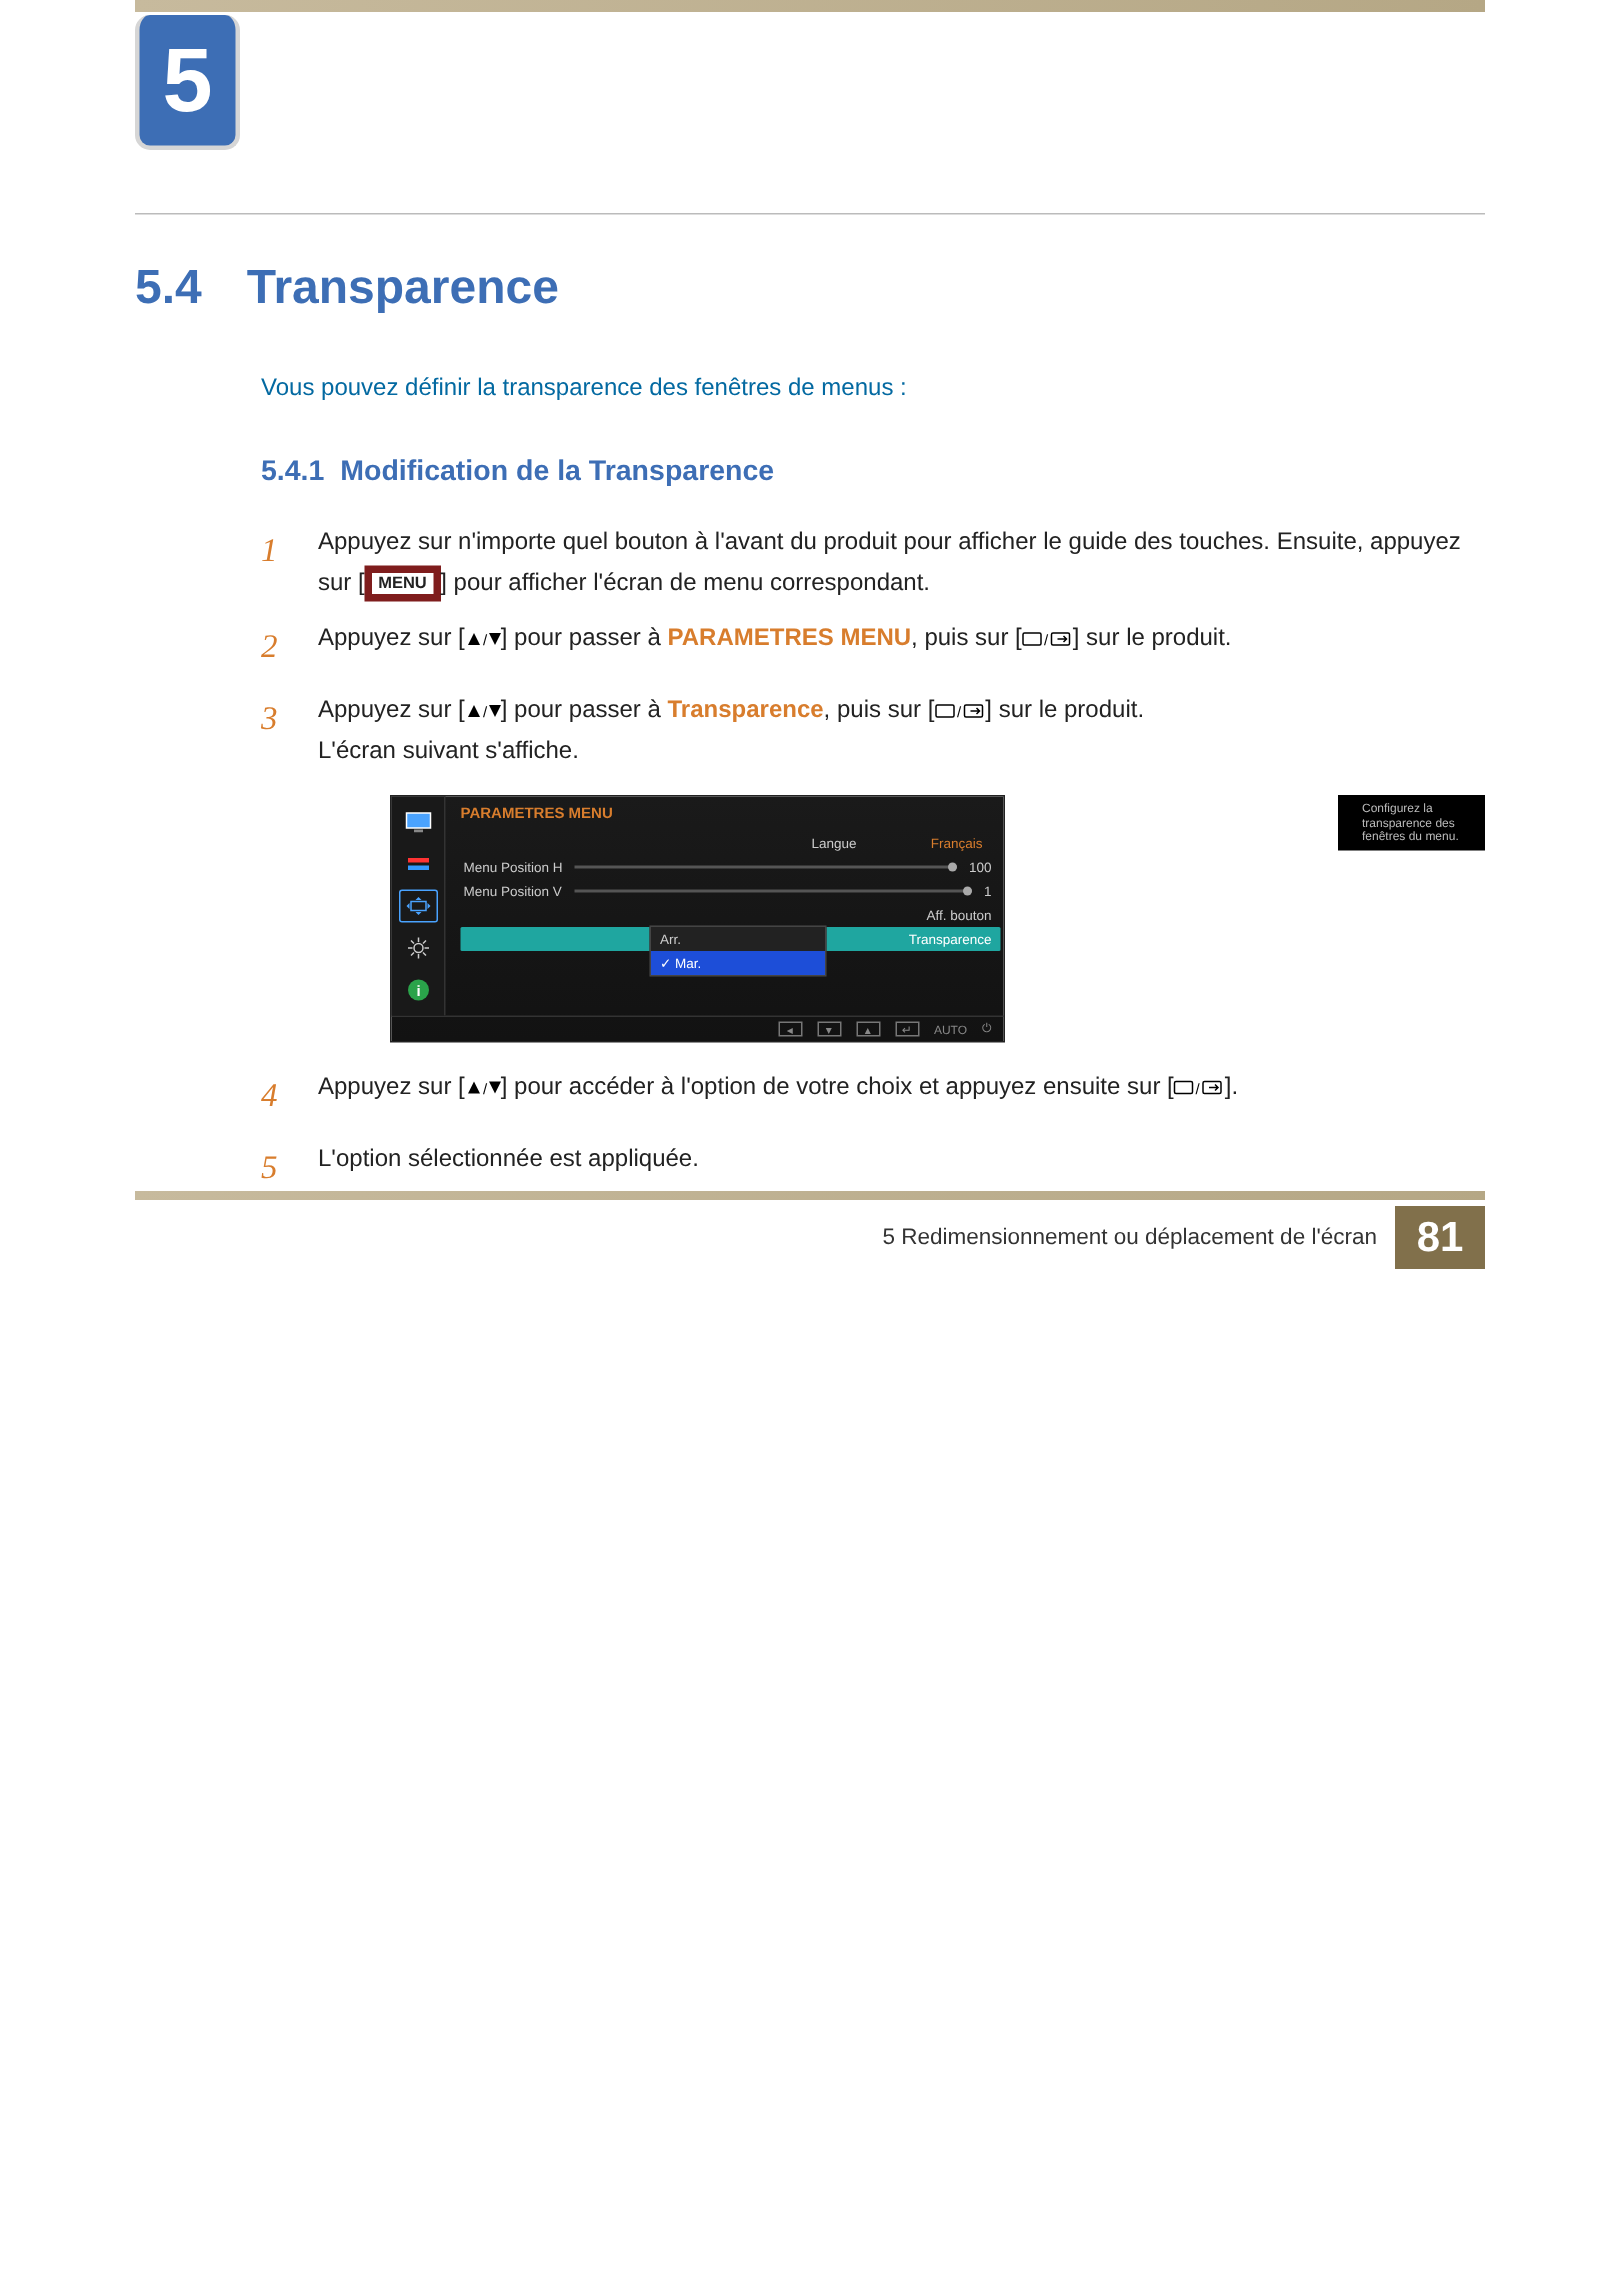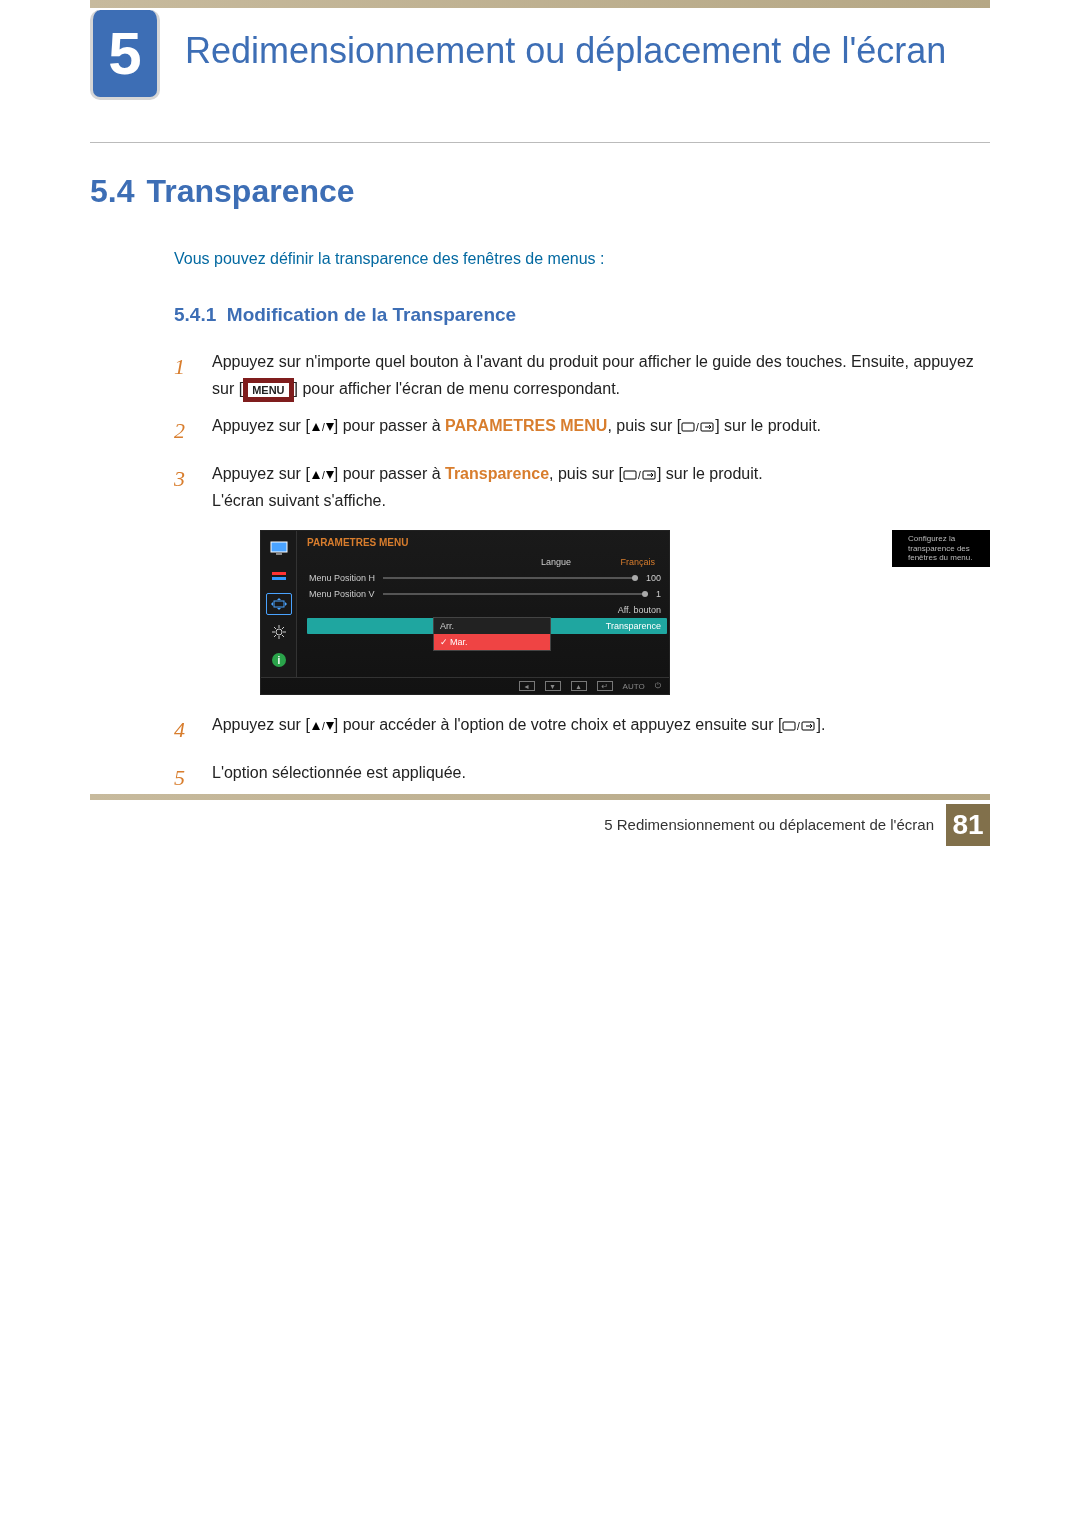--- a/index.html
+++ b/index.html
@@ -44,21 +44,21 @@
       margin-top: 18px;
     }
     .hr-gradient {
       height: 1px;
       background: #bbb;
       margin: 42px 0 30px 0;
       border: none;
     }
     .section-row {
       display: flex;
-      gap: 12px;
+      gap: 30px;
       align-items: flex-start;
       margin-bottom: 40px;
     }
     .section-num {
       color: #3d6eb5;
       font-size: 32px;
       font-weight: bold;
     }
     .section-title {
       color: #3d6eb5;
@@ -158,21 +158,21 @@
     .osd-row.sel { background: #1fa6a0; color:#fff; padding:3px 6px 3px 4px; border-radius:1px;}
     .osd-dropdown {
       position: absolute;
       left: 172px; top: 86px;
       width: 118px;
       background: #222;
       border: 1px solid #444;
       font-size: 9px;
     }
     .osd-dropdown .dd-item { padding: 3px 6px; color:#ccc;}
-    .osd-dropdown .dd-item.sel { background: #ef4444; color:#fff; }
+    .osd-dropdown .dd-item.sel { background: #1d4ed8; color:#fff; }
     .osd-dropdown .dd-item.sel::before {
       content: "✓ "; color:#fff;
     }
     .osd-right {
       width: 90px; text-align:right; padding-right:6px;
     }
     .osd-helper {
       position:absolute; right:-3px; top:0;
       width: 98px;
       background:#000; color:#bbb;
@@ -197,41 +197,40 @@
       gap: 10px;
     }
     .footer-line {
       position:absolute; left:0; right:0; top:-10px; height:6px;
       background: linear-gradient(to right, #c7ba9d , #b5a785);
     }
     .footer-text { font-size: 15px; color:#333; margin-right: 2px;}
     .pg-badge {
       background: #81704b; color:#fff;
       font-size: 28px; font-weight:bold;
-      width: 44px; height: 42px;
+      width: 60px; height: 42px;
       display:flex; align-items:center; justify-content:center;
     }
     .top-accent {
       height: 8px;
       background: linear-gradient(to right, #c7ba9d , #b5a785);
       margin: 0 90px 0 90px;
       position: absolute;
       top:0; left:0; right:0;
     }
   </style>
 </head>
 <body>
 
 <div class="top-accent"></div>
 
 <div class="page">
 
   <div class="header-bar">
     <div class="chapter-badge">5</div>
-    <div class="chapter-title">Redimensionnement ou déplacement de l'écran</div>
   </div>
 
   <hr class="hr-gradient">
 
   <div class="section-row">
     <div class="section-num">5.4</div>
     <div class="section-title">Transparence</div>
   </div>
 
   <div class="body-indent">

